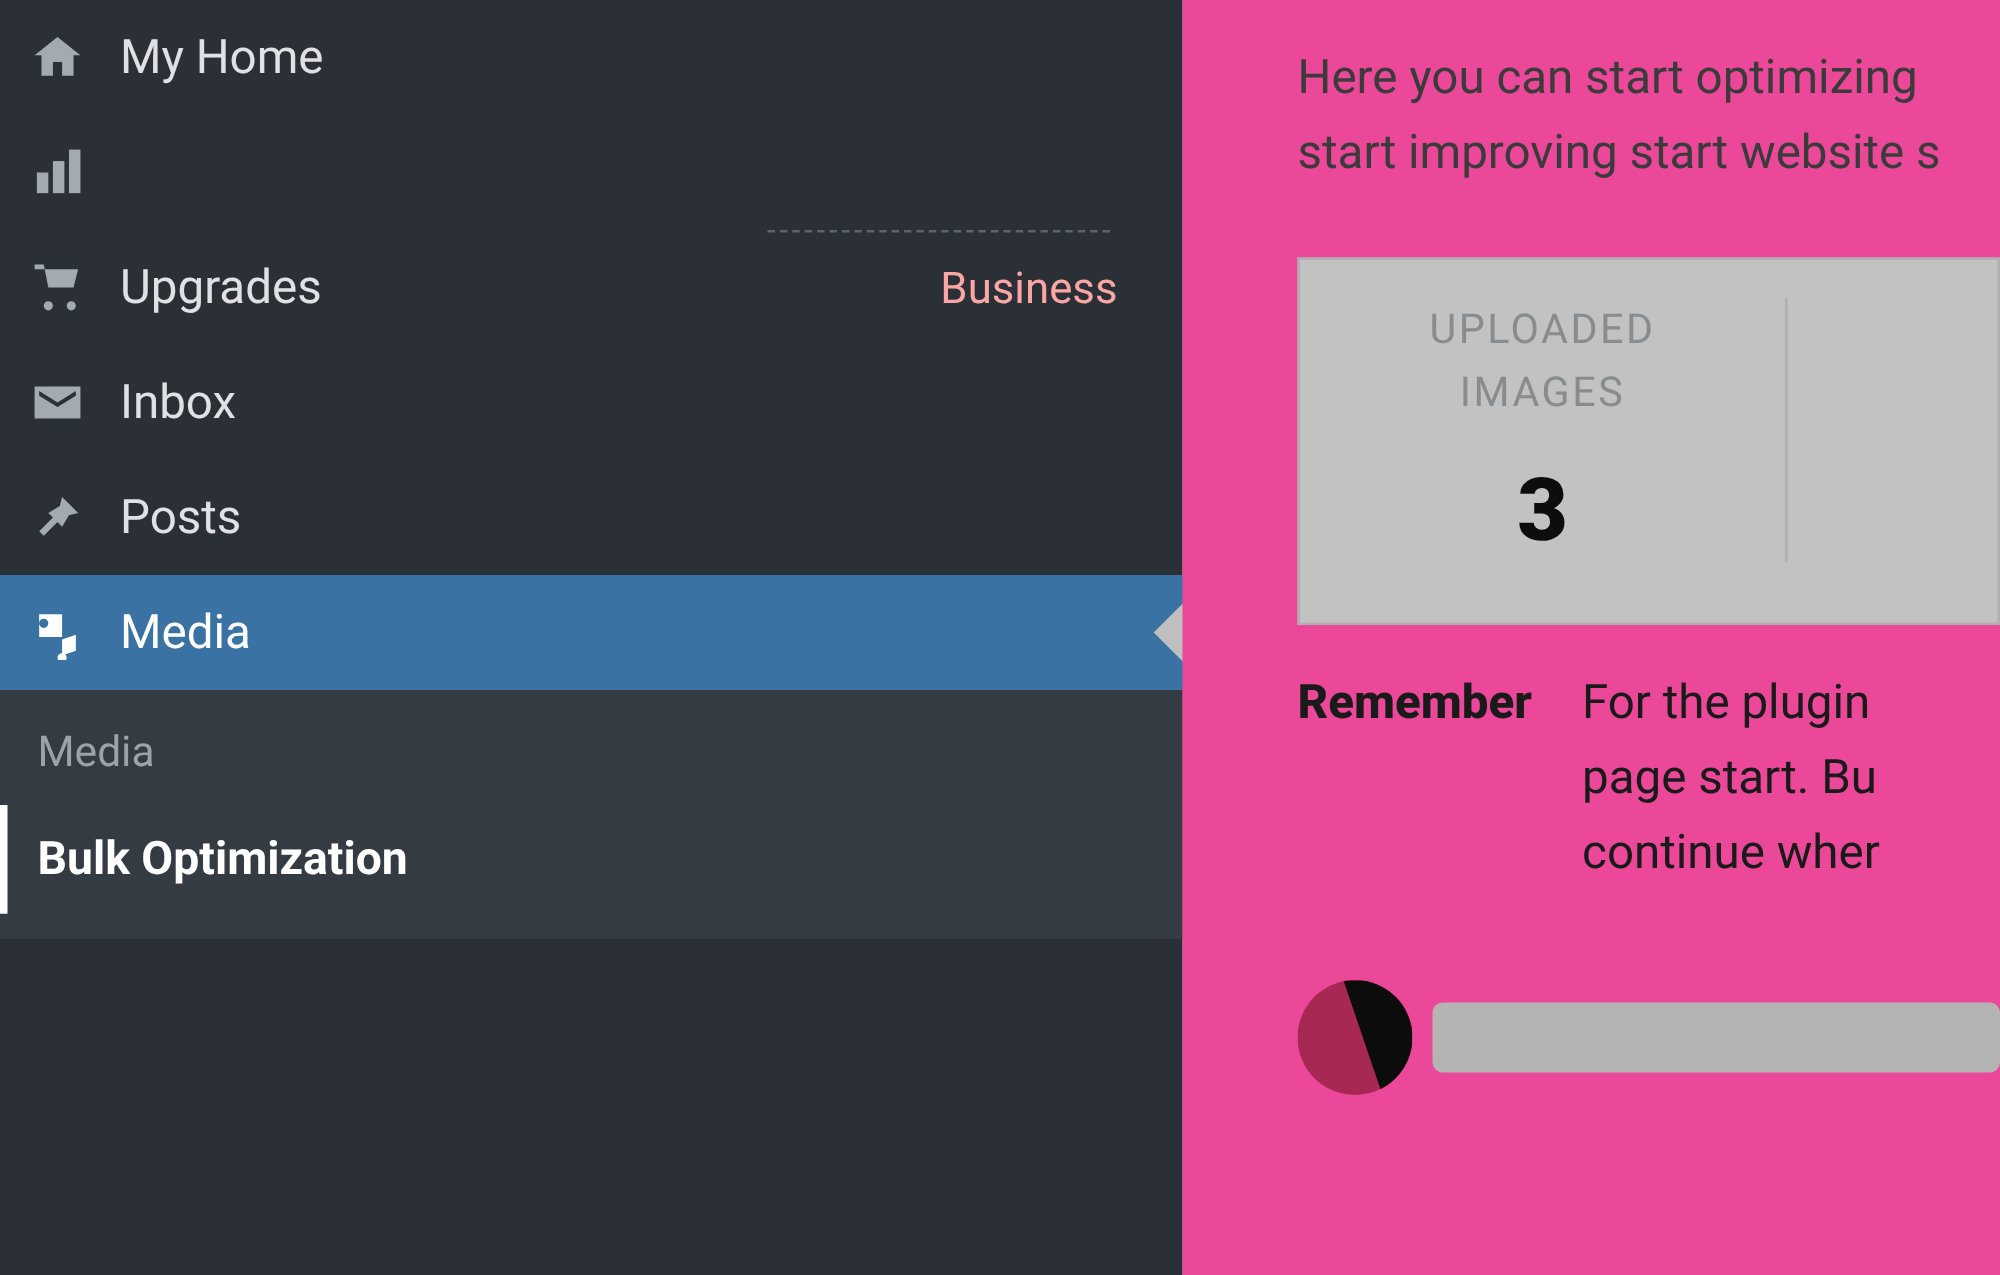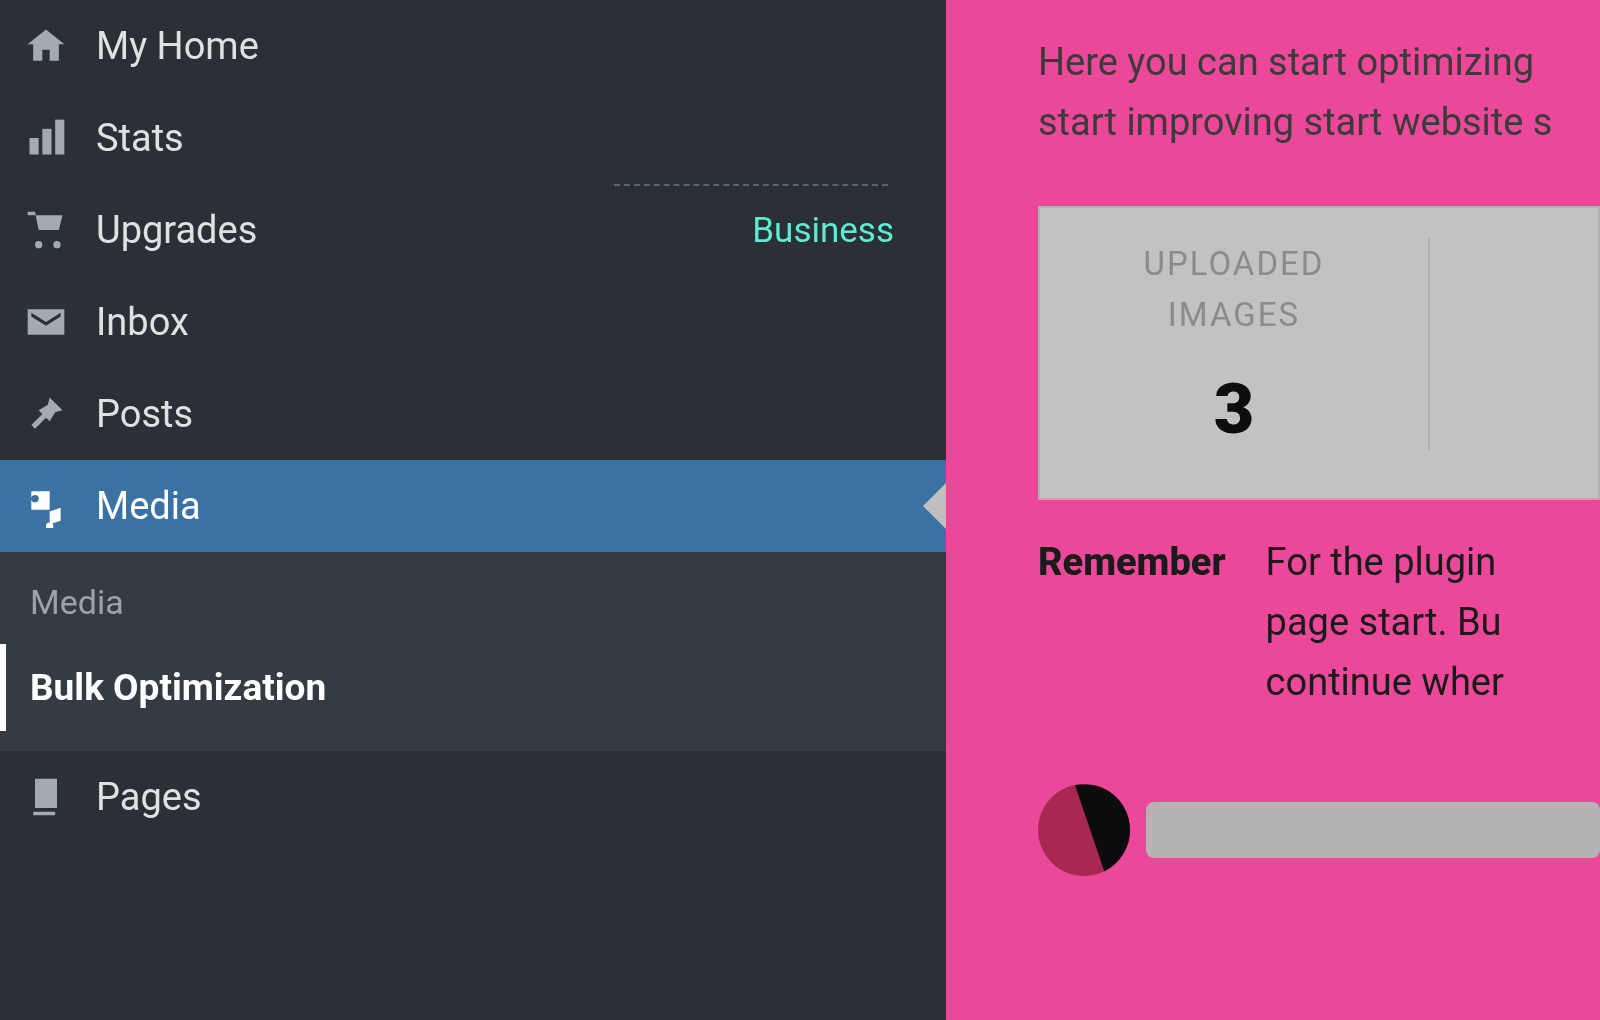--- a/index.html
+++ b/index.html
@@ -46,21 +46,21 @@
       width: 44px;
       height: 44px;
       display: flex;
       align-items: center;
       justify-content: center;
       flex-shrink: 0;
     }
     .nav-icon svg { width: 100%; height: 100%; fill: #a2aab2; }
     .nav-item.active .nav-icon svg { fill: #ffffff; }
     .nav-label { flex: 1; font-weight: 400; }
-    .nav-meta { color: #5eead4; font-size: 35px; padding-right: 28px; }
+    .nav-meta { color: #fca5a5; font-size: 35px; padding-right: 28px; }
 
     .dashed-line {
       position: absolute;
       top: 184px;
       right: 58px;
       width: 274px;
       border-top: 2px dashed #5a646d;
     }
 
     .submenu {
@@ -196,21 +196,20 @@
   </div>
 
   <div class="nav-item">
     <span class="nav-icon icon-stats">
       <svg viewBox="0 0 24 24">
           <rect x="3" y="12" width="5" height="9"></rect>
           <rect x="10" y="7" width="5" height="14"></rect>
           <rect x="17" y="2" width="5" height="19"></rect>
         </svg>
     </span>
-    <span class="nav-label">Stats</span>
   </div>
 
   <div class="dashed-line"></div>
 
   <div class="nav-item">
     <span class="nav-icon icon-upgrades">
       <svg viewBox="0 0 24 24">
           <path d="M7 4h14l-2 8H8L6 2H2v2h2.5zM8 18a2 2 0 1 0 0 4 2 2 0 0 0 0-4zm10 0a2 2 0 1 0 0 4 2 2 0 0 0 0-4z"></path>
         </svg>
     </span>
@@ -248,28 +247,20 @@
   <div class="submenu">
     <div class="submenu-item">
       <span>Media</span>
     </div>
     <div class="submenu-item current">
       <span>Bulk Optimization</span>
     </div>
 
   </div>
 
-  <div class="nav-item">
-    <span class="nav-icon icon-pages">
-      <svg viewBox="0 0 24 24">
-          <path d="M6 2h12v16H6zM3 6h2v16h12v-2H5V6z"></path>
-        </svg>
-    </span>
-    <span class="nav-label">Pages</span>
-  </div>
 
 </div>
 
 <div class="content">
 
   <div class="intro">
     <div>Here you can start optimizing</div>
     <div>start improving start website s</div>
   </div>
 

